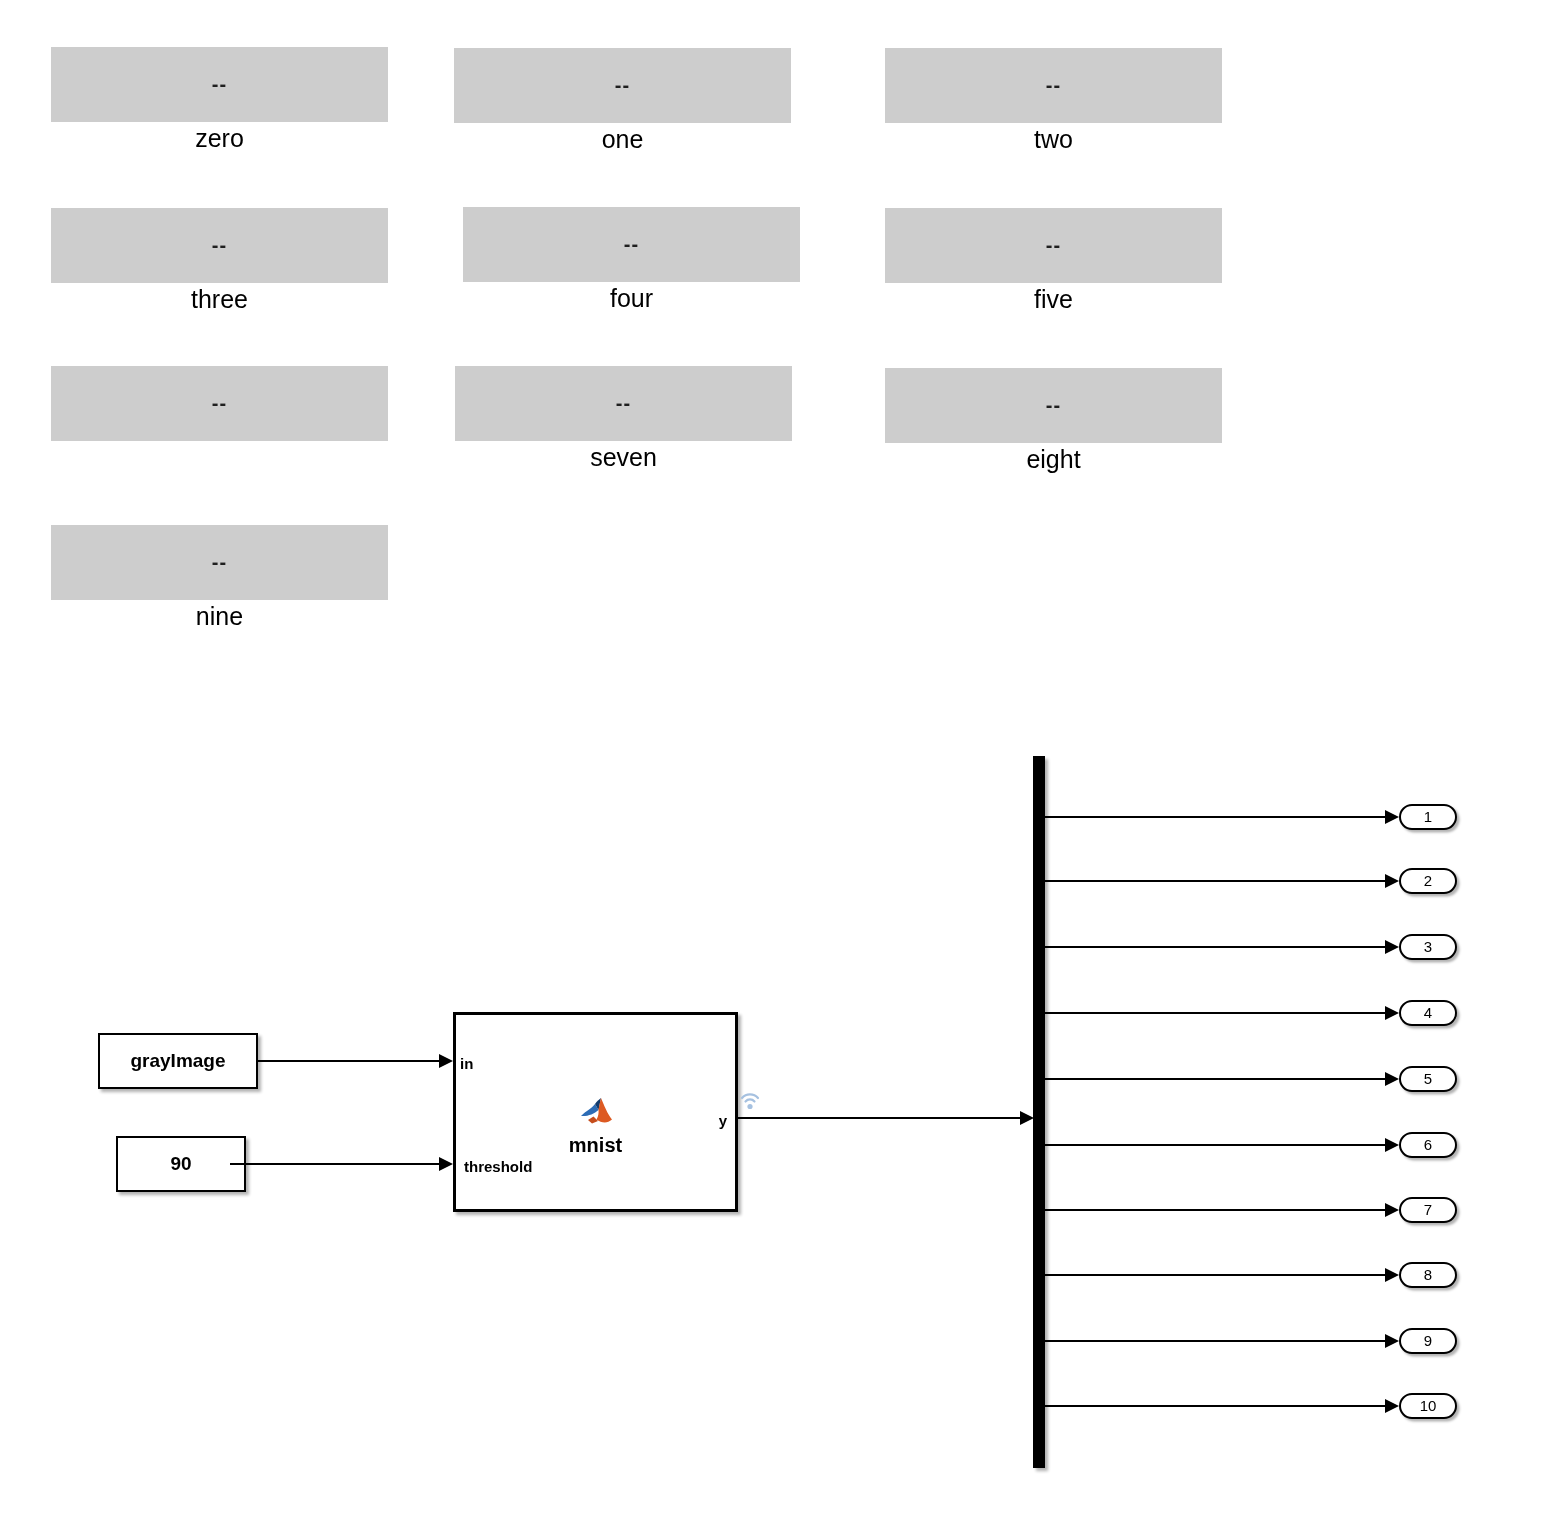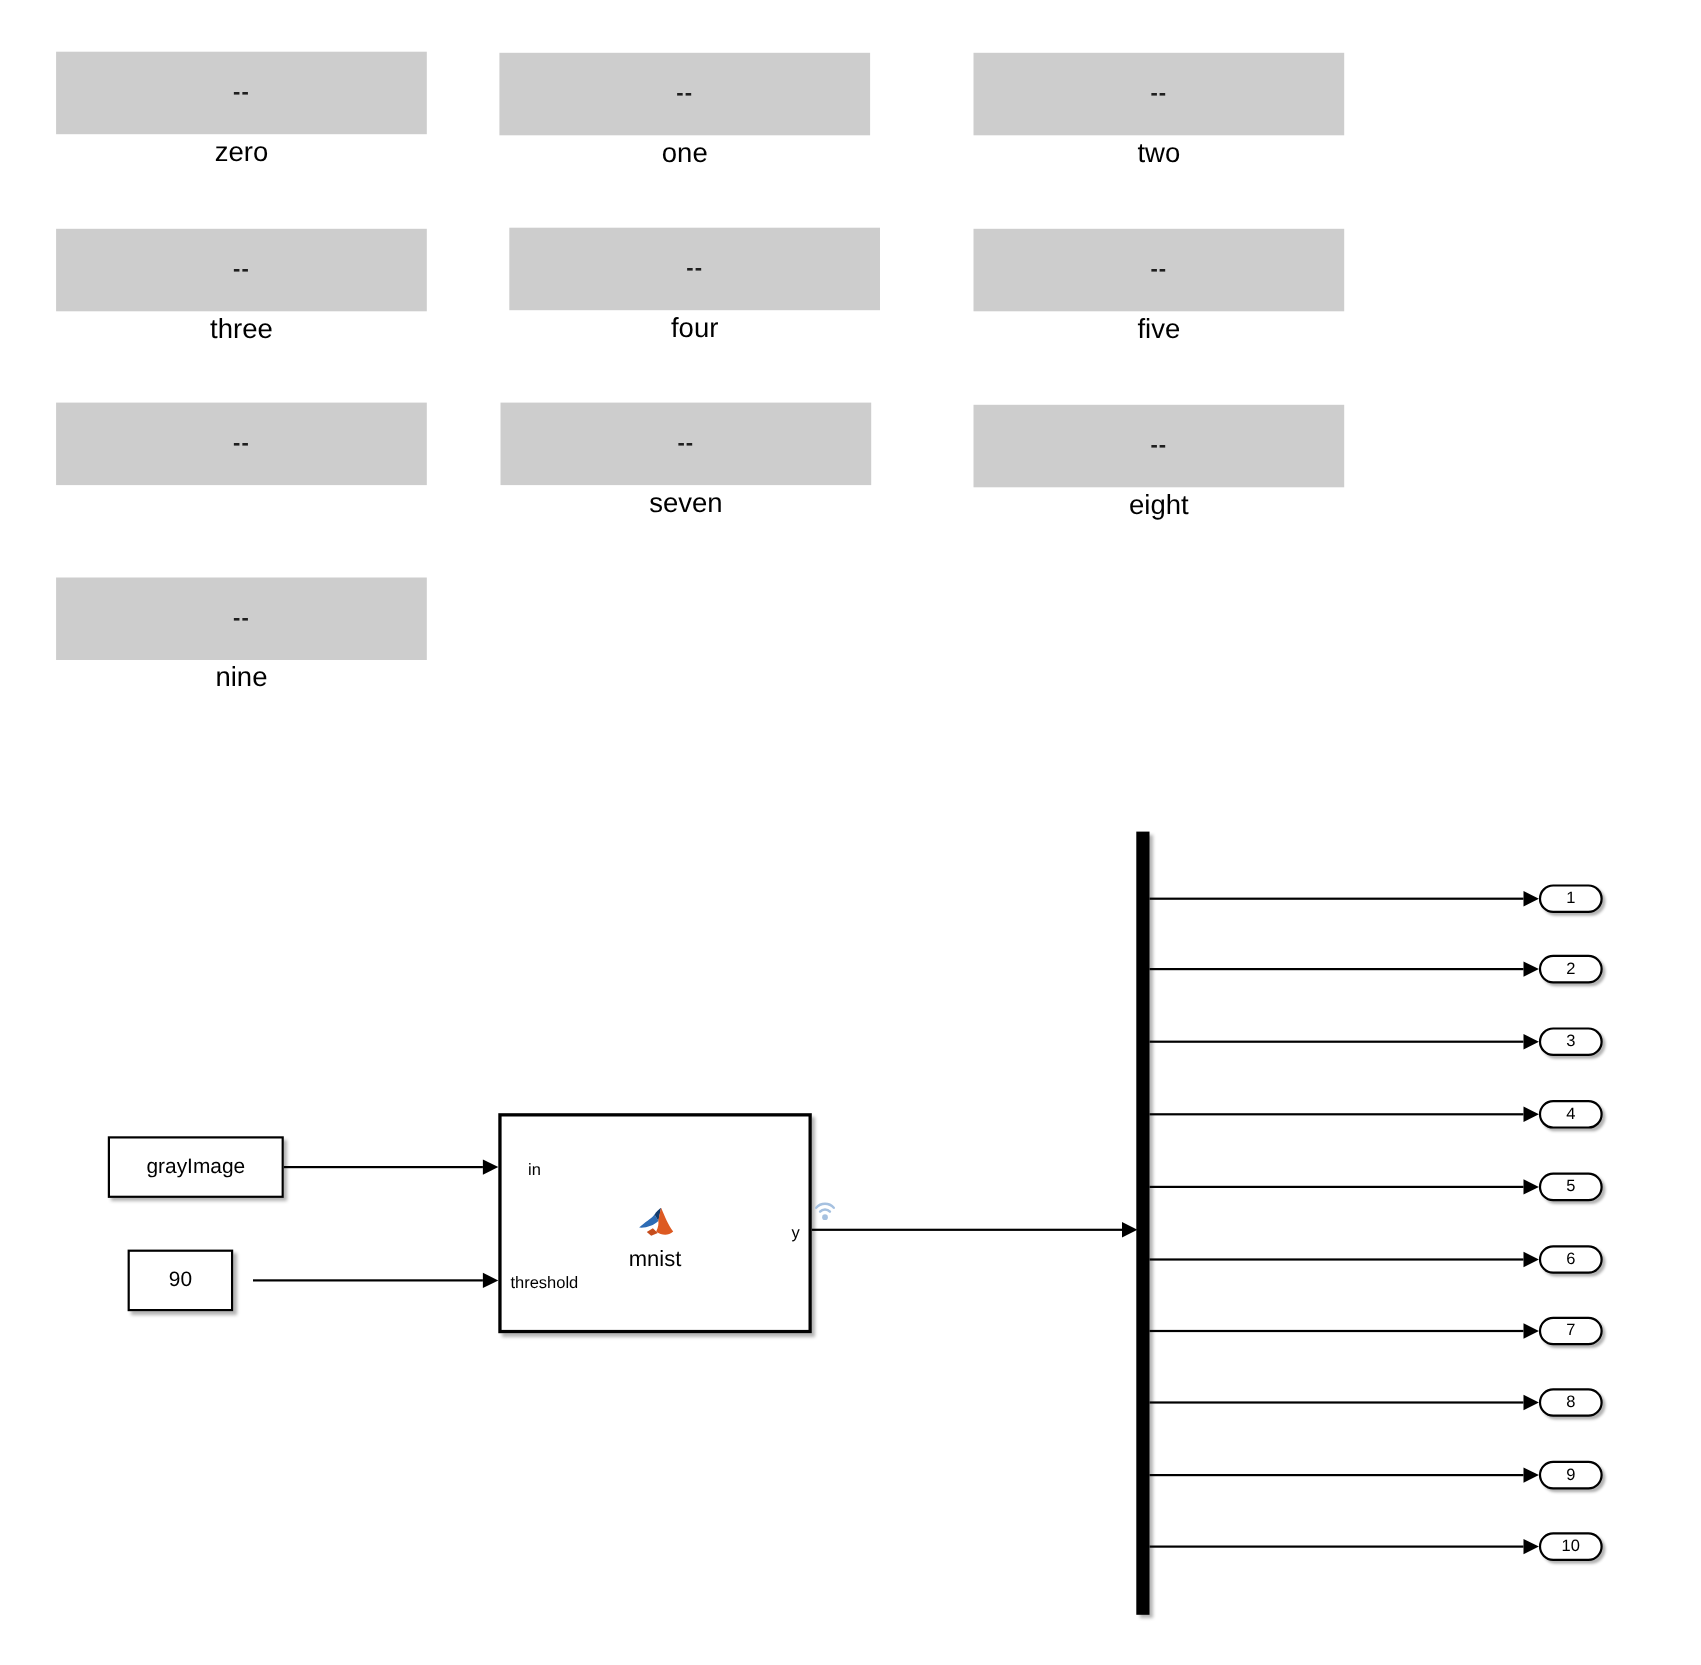--- a/index.html
+++ b/index.html
@@ -14,21 +14,21 @@
     font-size:20px;font-weight:bold;color:#1f1f1f;line-height:75px;
     letter-spacing:1px;
   }
   .display-label{
     text-align:center;font-size:25px;color:#000;margin-top:1px;line-height:30px;
   }
   
   .sl-block{
     position:absolute;background:#fff;border:2px solid #000;
     box-sizing:border-box;box-shadow:3px 3px 3px rgba(0,0,0,0.30);
-    text-align:center;color:#000;
+    text-align:center;color:#000;font-weight:bold;
   }
   .const-block{font-size:19px;line-height:51px;}
   .fn-block{border-width:3px;}
   .port-label{position:absolute;font-size:15px;color:#000;line-height:18px;}
   .fn-name{position:absolute;left:0;width:100%;text-align:center;font-size:20px;color:#000;}
   
   .wire{position:absolute;height:2px;background:#000;}
   .arrow-right{
     position:absolute;width:0;height:0;
     border-top:7px solid transparent;border-bottom:7px solid transparent;
@@ -87,29 +87,29 @@
   <div class="display-group" style="left:885px;top:368px;">
     <div class="display-block">--</div>
     <div class="display-label">eight</div>
   </div>
   <div class="display-group" style="left:51px;top:525px;">
     <div class="display-block">--</div>
     <div class="display-label">nine</div>
   </div>
 
   <div class="sl-block const-block" style="left:98px;top:1033px;width:160px;height:56px;">grayImage</div>
-  <div class="sl-block const-block" style="left:116px;top:1136px;width:96px;height:56px;">90</div>
+  <div class="sl-block const-block" style="left:116px;top:1136px;width:130px;height:56px;">90</div>
 
   <div class="wire" style="left:258px;top:1060px;width:181px;"></div>
   <div class="arrow-right" style="left:439px;top:1054px;"></div>
   <div class="wire" style="left:230px;top:1163px;width:209px;"></div>
   <div class="arrow-right" style="left:439px;top:1157px;"></div>
 
   <div class="sl-block fn-block" style="left:453px;top:1012px;width:285px;height:200px;">
-    <span class="port-label" style="left:24px;top:40px;text-align:center;">in</span>
+    <span class="port-label" style="left:4px;top:40px;text-align:center;">in</span>
     <span class="port-label" style="left:8px;top:143px;text-align:right;">threshold</span>
     <span class="port-label" style="right:8px;top:97px;">y</span>
     <span class="badge" style="left:123px;top:80px;width:36px;height:34px;">
       <svg width="36" height="34" viewBox="0 0 36 34">
         <path d="M2 21 C8 15 12 14 16 9 L19.5 15 C15 19 9 21.5 2 21 Z" fill="#2d6cb5"></path>
         <path d="M16 9 C18 6 20 4.5 22 3 L19.5 15 Z" fill="#123b6d"></path>
         <path d="M22 3 C25 10 28.5 19 33 24.5 C28 29 22.5 28 17.5 24.5 C19.5 21 19.8 17.5 19.5 15 C20.3 10.5 21 6.5 22 3 Z" fill="#dd5a22"></path>
         <path d="M9 25 L14.5 21.5 L19 26 L13 28.5 Z" fill="#c64d1c"></path>
       </svg>
     </span>

